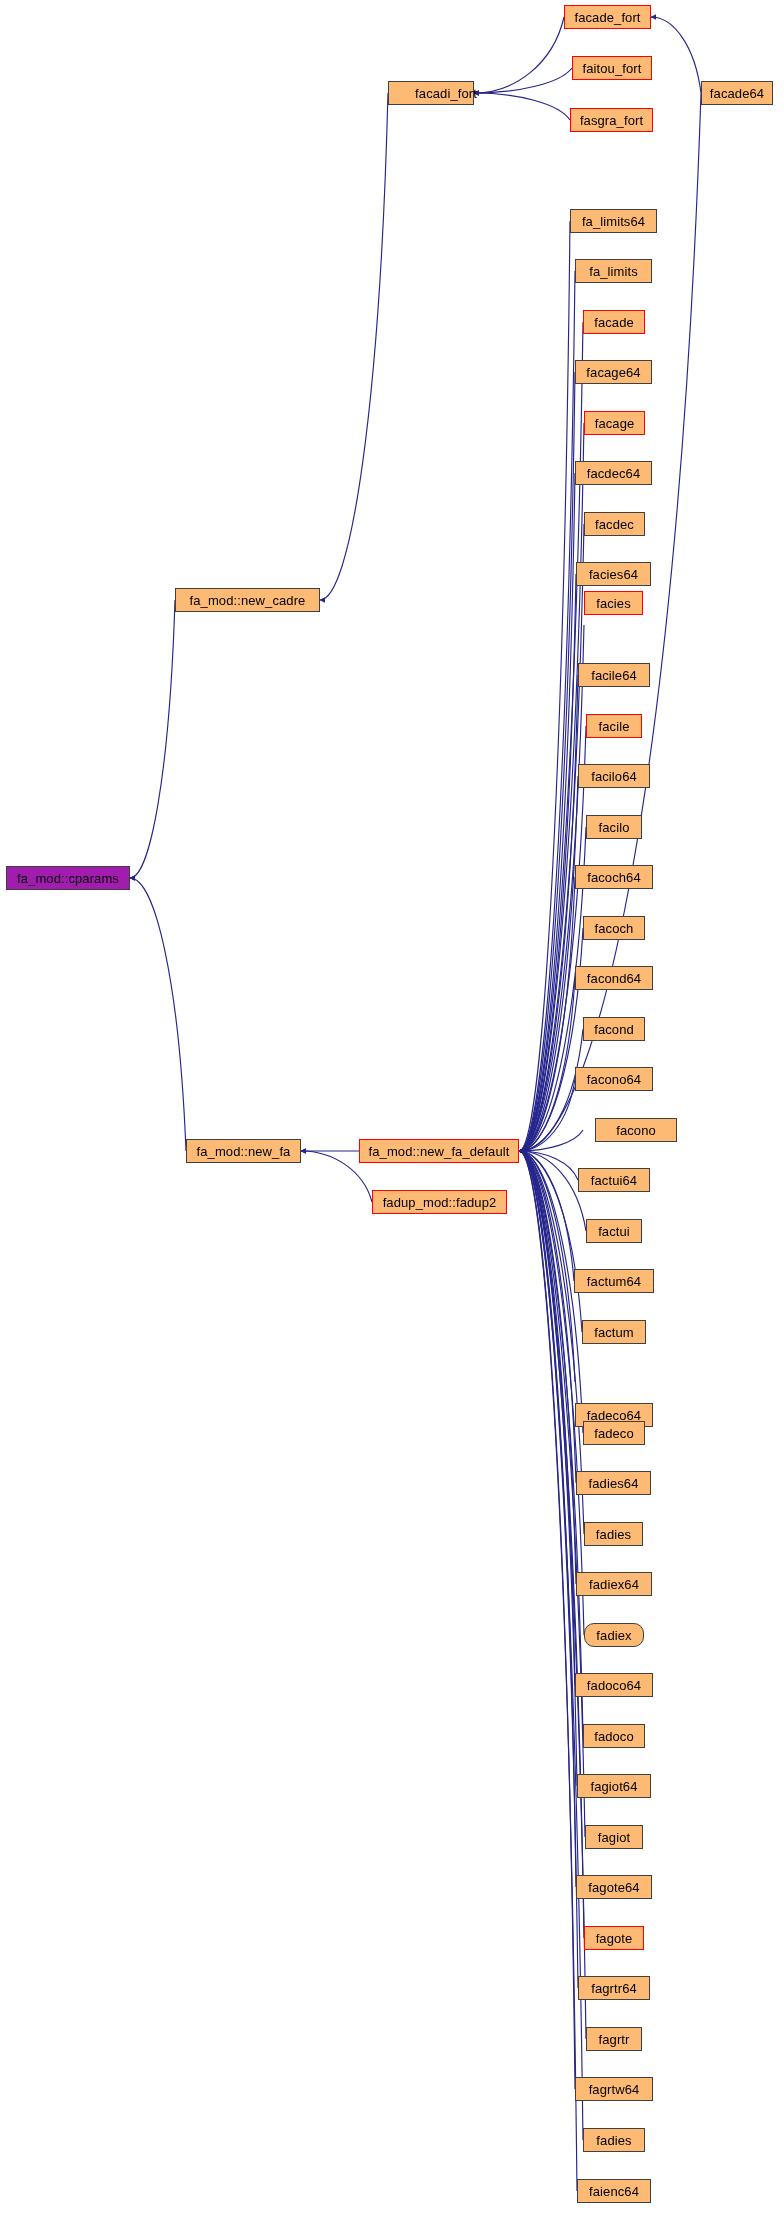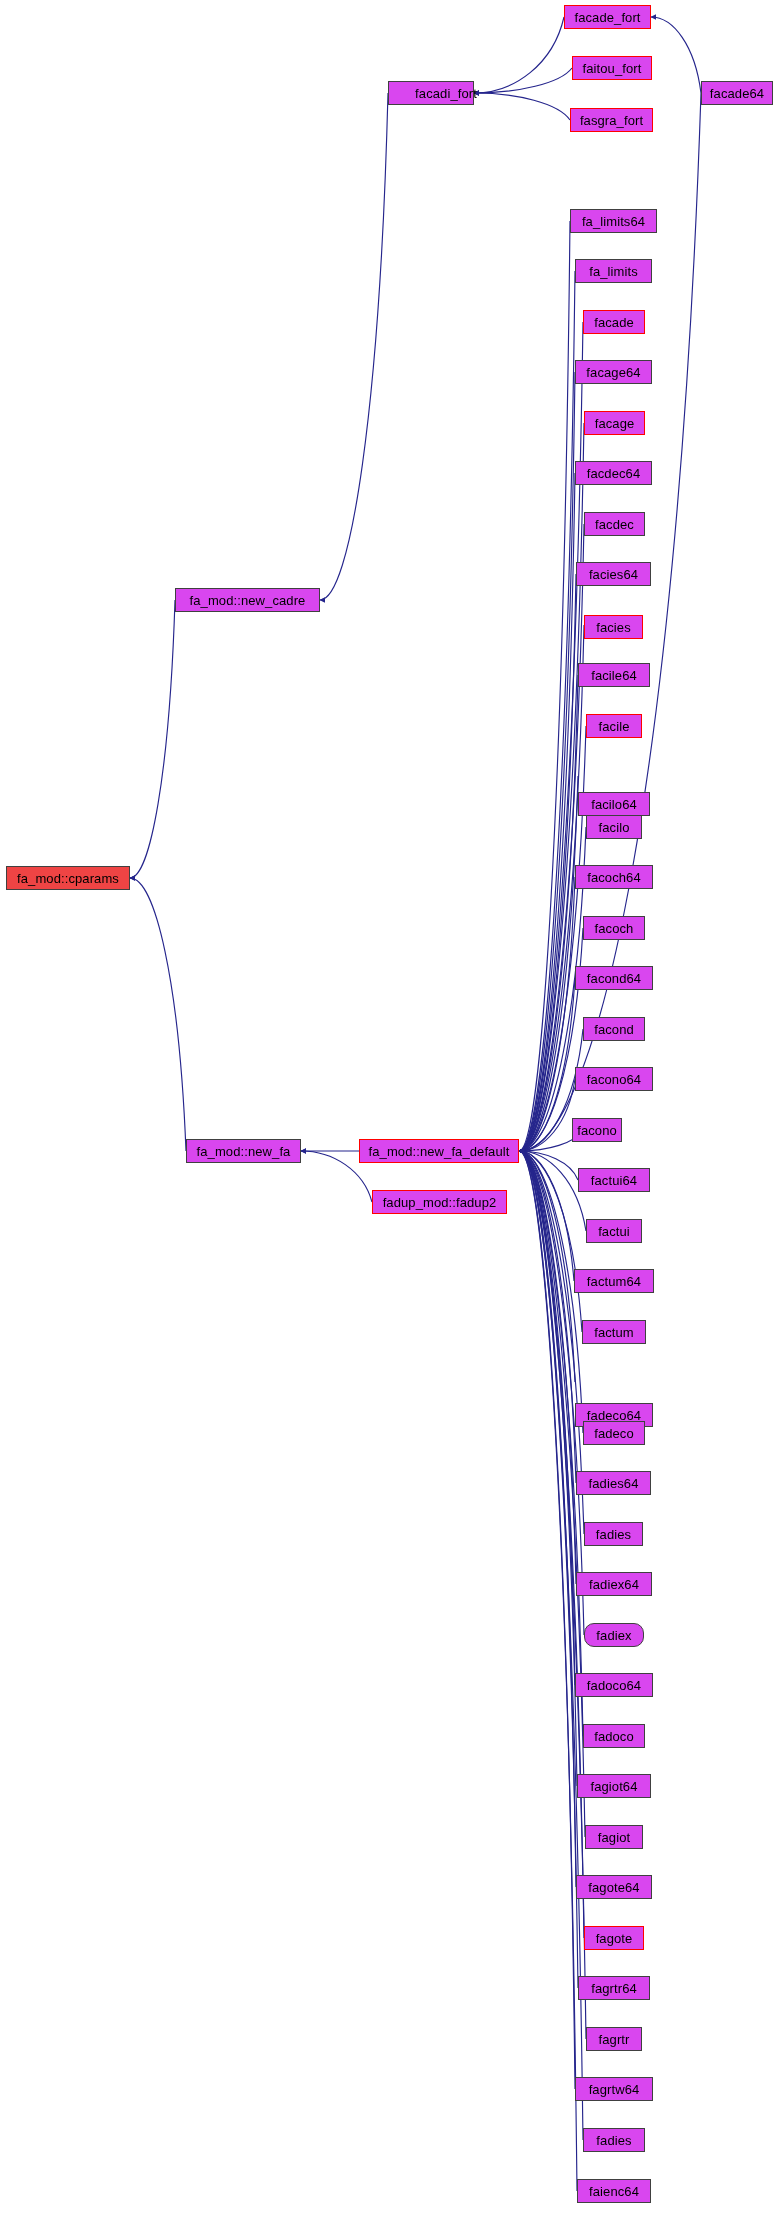--- a/index.html
+++ b/index.html
@@ -1,23 +1,23 @@
 <!DOCTYPE html>
 <html><head>
 <meta charset="utf-8">
 <style>
   html,body{margin:0;padding:0;background:#ffffff;}
   #canvas{position:relative;width:784px;height:2216px;background:#ffffff;
           font-family:"Liberation Sans","DejaVu Sans",sans-serif;overflow:hidden;}
   .node{position:absolute;box-sizing:border-box;display:flex;align-items:center;
         justify-content:center;font-size:13px;line-height:1;color:#000;
-        background:#d946ef;border:1.4px solid #404040;white-space:nowrap;
+        background:#fdba74;border:1.4px solid #404040;white-space:nowrap;
         height:24px;letter-spacing:.1px;}
   .node.red{border-color:#ff0000;border-width:1.6px;}
-  .node.gray{background:#ef4444;border-color:#404040;}
+  .node.gray{background:#a21caf;border-color:#404040;}
   #edges{position:absolute;left:0;top:0;width:784px;height:2216px;pointer-events:none;}
 </style>
 </head>
 <body>
 
 <div id="canvas">
   <svg id="edges" viewBox="0 0 784 2216" xmlns="http://www.w3.org/2000/svg">
       <defs>
         <marker id="ah" viewBox="0 0 10 10" refX="9" refY="5" markerWidth="5.2" markerHeight="5.2" orient="auto-start-reverse">
           <path d="M 0 0 L 10 5 L 0 10 z" fill="#25258c"></path>
@@ -121,51 +121,51 @@
     </div>
     <div class="node" style="left: 575px; top: 461px; width: 77px;">
       <span>facdec64</span>
     </div>
     <div class="node" style="left: 584px; top: 512px; width: 61px;">
       <span>facdec</span>
     </div>
     <div class="node" style="left: 576px; top: 562px; width: 75px;">
       <span>facies64</span>
     </div>
-    <div class="node red" style="left: 584px; top: 615px; width: 59px;">
+    <div class="node red" style="left: 584px; top: 591px; width: 59px;">
       <span>facies</span>
     </div>
     <div class="node" style="left: 578px; top: 663px; width: 72px;">
       <span>facile64</span>
     </div>
     <div class="node red" style="left: 586px; top: 714px; width: 56px;">
       <span>facile</span>
     </div>
-    <div class="node" style="left: 578px; top: 764px; width: 72px; margin-top: 28px;">
+    <div class="node" style="left: 578px; top: 764px; width: 72px;">
       <span>facilo64</span>
     </div>
     <div class="node" style="left: 586px; top: 815px; width: 56px;">
       <span>facilo</span>
     </div>
     <div class="node" style="left: 575px; top: 865px; width: 78px;">
       <span>facoch64</span>
     </div>
     <div class="node" style="left: 583px; top: 916px; width: 62px;">
       <span>facoch</span>
     </div>
     <div class="node" style="left: 575px; top: 966px; width: 78px;">
       <span>facond64</span>
     </div>
     <div class="node" style="left: 583px; top: 1017px; width: 62px;">
       <span>facond</span>
     </div>
     <div class="node" style="left: 575px; top: 1067px; width: 78px;">
       <span>facono64</span>
     </div>
-    <div class="node" style="left: 572px; top: 1118px; width: 50px;">
+    <div class="node" style="left: 595px; top: 1118px; width: 82px;">
       <span>facono</span>
     </div>
     <div class="node" style="left: 578px; top: 1168px; width: 72px;">
       <span>factui64</span>
     </div>
     <div class="node" style="left: 586px; top: 1219px; width: 56px;">
       <span>factui</span>
     </div>
     <div class="node" style="left: 574px; top: 1269px; width: 80px;">
       <span>factum64</span>

